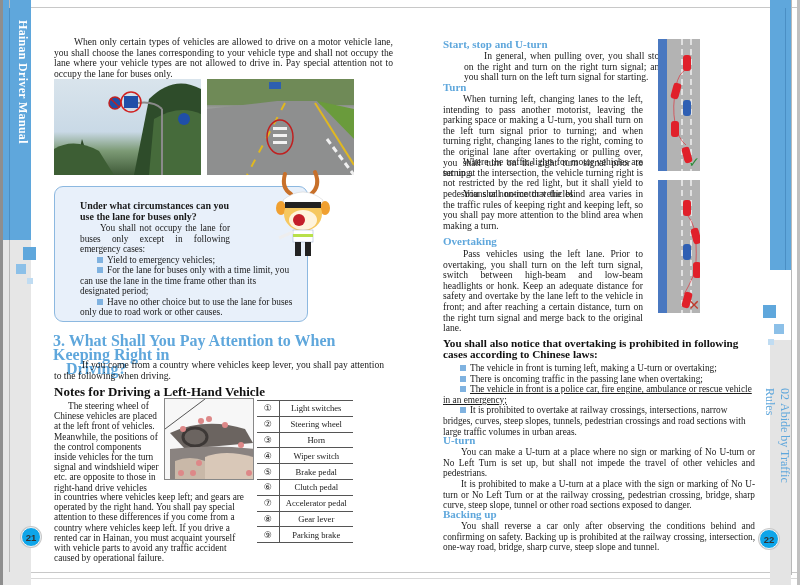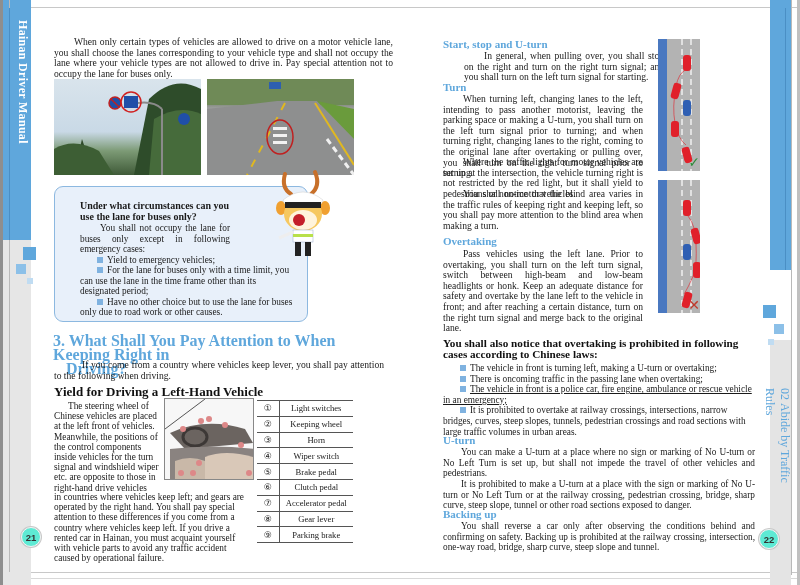--- a/index.html
+++ b/index.html
@@ -27,21 +27,21 @@
   .right-tab-inner { position: absolute; left: 785px; top: 8px; width: 1px; height: 262px; background: #4a8fc5; }
   .right-gray { position: absolute; left: 770px; top: 340px; width: 21px; height: 245px; background: #e4e4e4; }
   .right-line { position: absolute; left: 791px; top: 0; width: 1px; height: 575px; background: #b9b9b9; }
   .right-edge { position: absolute; left: 797px; top: 0; width: 3px; height: 585px; background: #c0c0c0; }
   .sqr1 { left: 763px; top: 305px; width: 13px; height: 13px; background: #5fa7dc; }
   .sqr2 { left: 774px; top: 324px; width: 10px; height: 10px; background: #8cc0e8; }
   .sqr3 { left: 768px; top: 339px; width: 6px; height: 6px; background: #c0dcf2; }
   .side-title-right { position: absolute; left: 772px; top: 388px; width: 20px; height: 120px;
       writing-mode: vertical-rl; color: #5fa7dc; font-size: 12px; }
 
-  .page-num { position: absolute; width: 20px; height: 20px; border-radius: 50%; background: #5eead4;
+  .page-num { position: absolute; width: 20px; height: 20px; border-radius: 50%; background: #0ea5e9;
       border: 1px solid #f4f4f4; box-shadow: 0 0 0 1px #c8c8c8;
       font-family: "Liberation Sans", sans-serif; font-size: 9.5px; font-weight: bold; text-align: center; line-height: 19px; color: #333; }
   .pn-left { left: 21px; top: 527px; }
   .pn-right { left: 759px; top: 529px; }
 
   .p { font-size: 9.6px; line-height: 10.6px; text-align: justify; }
   .indent { text-indent: 20px; }
   .abs { position: absolute; }
 
   
@@ -173,21 +173,21 @@
     <rect x="30" y="74" width="6" height="14" fill="#222"></rect>
     <line x1="18" y1="64" x2="4" y2="70" stroke="#eee" stroke-width="3"></line>
   </svg>
 </div>
 
 <div class="h3">
   <span>3. What Shall You Pay Attention to When Keeping Right in</span>
   <span class="h3-l2">Driving?</span>
 </div>
 <p class="p abs after-h3" style="text-indent:28px;">If you come from a country where vehicles keep lever, you shall pay attention to the following when driving.</p>
-<div class="notes-h">Yield for Driving a Left-Hand Vehicle</div>
+<div class="notes-h">Notes for Driving a Left-Hand Vehicle</div>
 <p class="abs steer-text" style="text-indent:14px;">The steering wheel of Chinese vehicles are placed at the left front of vehicles. Meanwhile, the positions of the control components inside vehicles for the turn signal and windshield wiper etc. are opposite to those in right-hand drive vehicles</p>
 <p class="abs steer-text2">in countries where vehicles keep left; and gears are operated by the right hand. You shall pay special attention to these differences if you come from a country where vehicles keep left. If you drive a rented car in Hainan, you must acquaint yourself with vehicle parts to avoid any traffic accident caused by operational failure.</p>
 
 <div class="car-img">
   <svg width="90" height="82" viewBox="0 0 90 82">
     <line x1="0" y1="30" x2="40" y2="0" stroke="#555" stroke-width="1"></line>
     <path d="M5 34 Q40 18 80 30 L88 44 L20 50 Z" fill="#6b6460"></path>
     <ellipse cx="30" cy="38" rx="12" ry="9" fill="none" stroke="#3d3836" stroke-width="3"></ellipse>
     <path d="M5 50 Q45 45 90 50 L90 82 L5 82 Z" fill="#8a8380"></path>
     <path d="M40 58 Q60 50 88 58 L88 82 L40 82 Z" fill="#d9c8b8"></path>
@@ -205,21 +205,21 @@
 </div>
 
 <table class="parts">
   <tbody id="parts-body">
       <tr>
         <td class="num">①</td>
         <td>Light switches</td>
       </tr>
       <tr>
         <td class="num">②</td>
-        <td>Keeping wheel</td>
+        <td>Steering wheel</td>
       </tr>
       <tr>
         <td class="num">③</td>
         <td>Horn</td>
       </tr>
       <tr>
         <td class="num">④</td>
         <td>Wiper switch</td>
       </tr>
       <tr>

